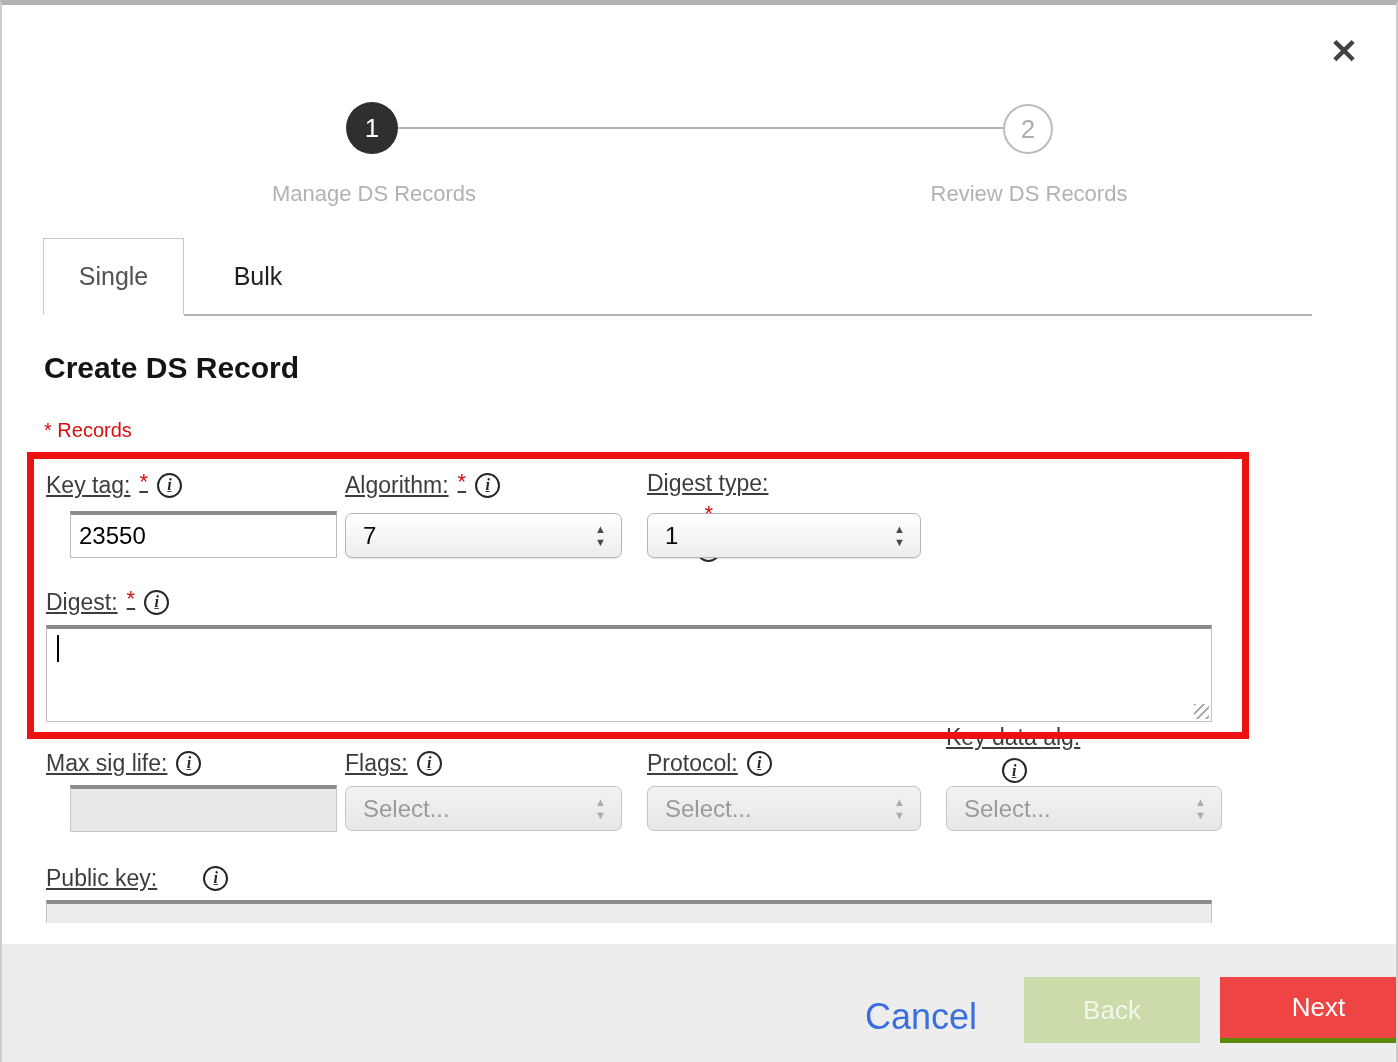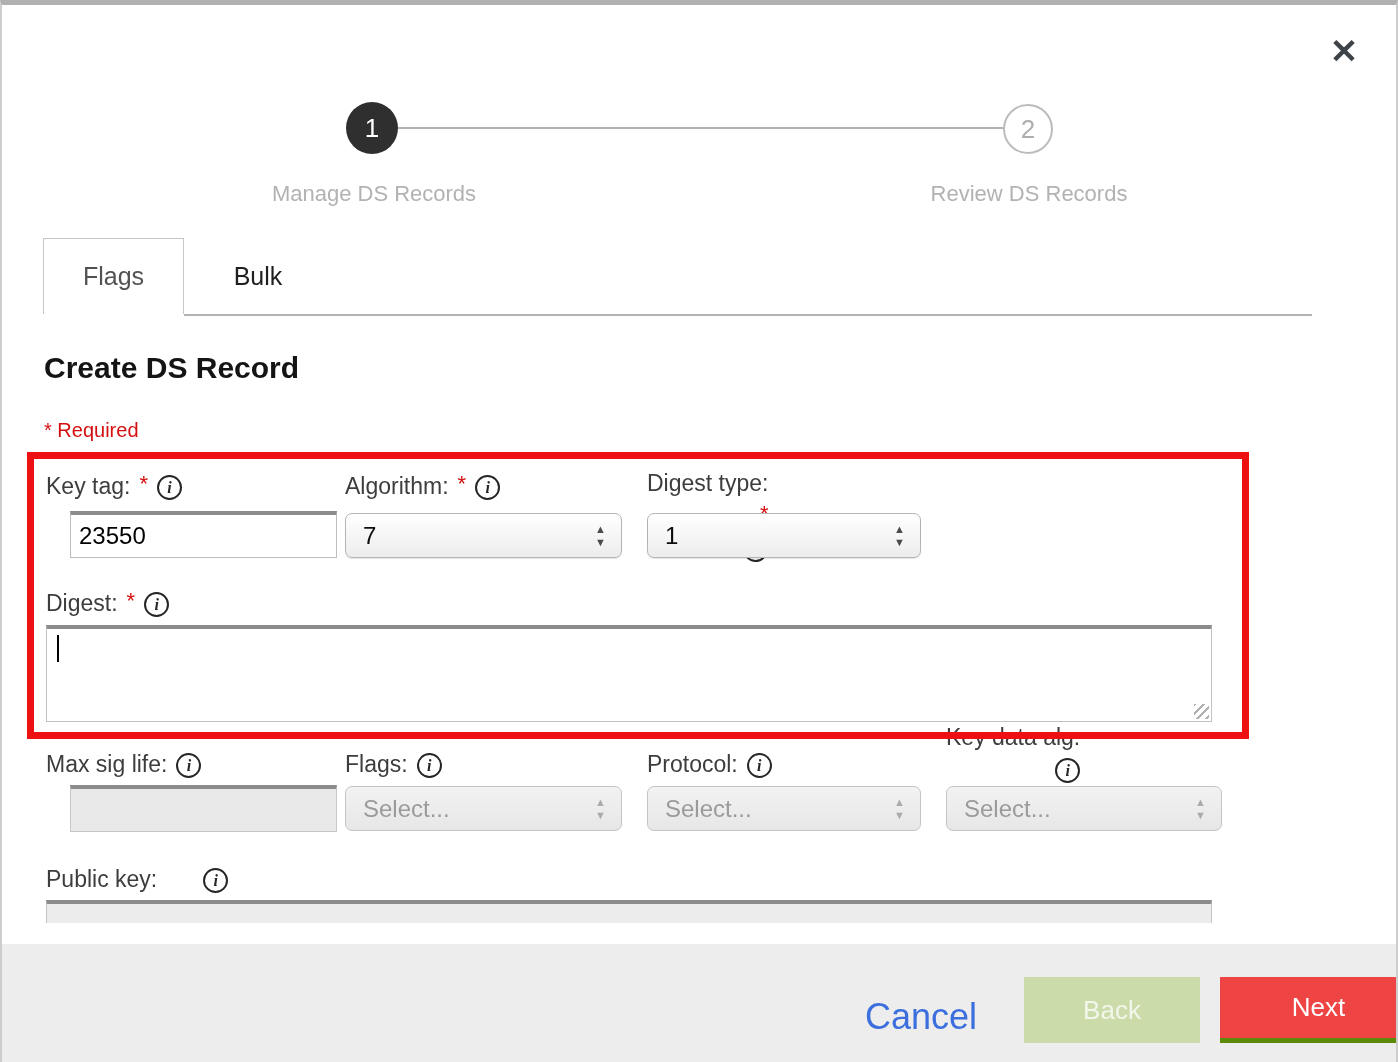--- a/index.html
+++ b/index.html
@@ -51,22 +51,22 @@
   .title{left:42px;top:346px;margin:0;font-size:30px;font-weight:bold;color:#141414;}
   .required-note{left:42px;top:414px;font-size:20px;color:#d50f0f;}
   
   .highlight-box{
     left:25px;top:447px;width:1222px;height:287px;
     box-sizing:border-box;border:7px solid #ee1111;
     pointer-events:none;z-index:5;
   }
   
   .field-label{
-    display:flex;align-items:flex-end;gap:7px;
-    font-size:23px;color:#3d3d3d;height:30px;white-space:nowrap;
+    display:flex;align-items:center;gap:7px;
+    font-size:23px;color:#3d3d3d;height:30px;white-space:nowrap;text-decoration:underline;
   }
   .req{color:#d50f0f;font-size:22px;position:relative;top:-3px;margin-left:2px;}
   .info{
     width:25px;height:25px;border-radius:50%;
     border:2.5px solid #262626;box-sizing:border-box;
     display:inline-flex;align-items:center;justify-content:center;
     cursor:pointer;flex:0 0 auto;margin-left:2px;
   }
   .info i{
     font-family:"Liberation Serif", serif;font-style:italic;font-weight:bold;
@@ -142,26 +142,26 @@
   <button class="abs close">✕</button>
 
   <div>
     <div class="abs step-circle step-1">1</div>
     <div class="abs connector"></div>
     <div class="abs step-circle step-2">2</div>
     <div class="abs step-label sl1">Manage DS Records</div>
     <div class="abs step-label sl2">Review DS Records</div>
   </div>
 
-  <div class="abs tab tab-single">Flags</div>
+  <div class="abs tab tab-single">Single</div>
   <div class="abs tab tab-bulk">Bulk</div>
   <div class="abs tab-underline"></div>
 
   <h1 class="abs title">Create DS Record</h1>
-  <div class="abs required-note">* Required</div>
+  <div class="abs required-note">* Records</div>
 
   <div class="abs highlight-box"></div>
 
   <div class="abs field-label" style="left:44px;top:465px;">
     <span>Key tag:</span>
     <span class="req">*</span>
     <span class="info">
         <i>i</i>
       </span>
   </div>

